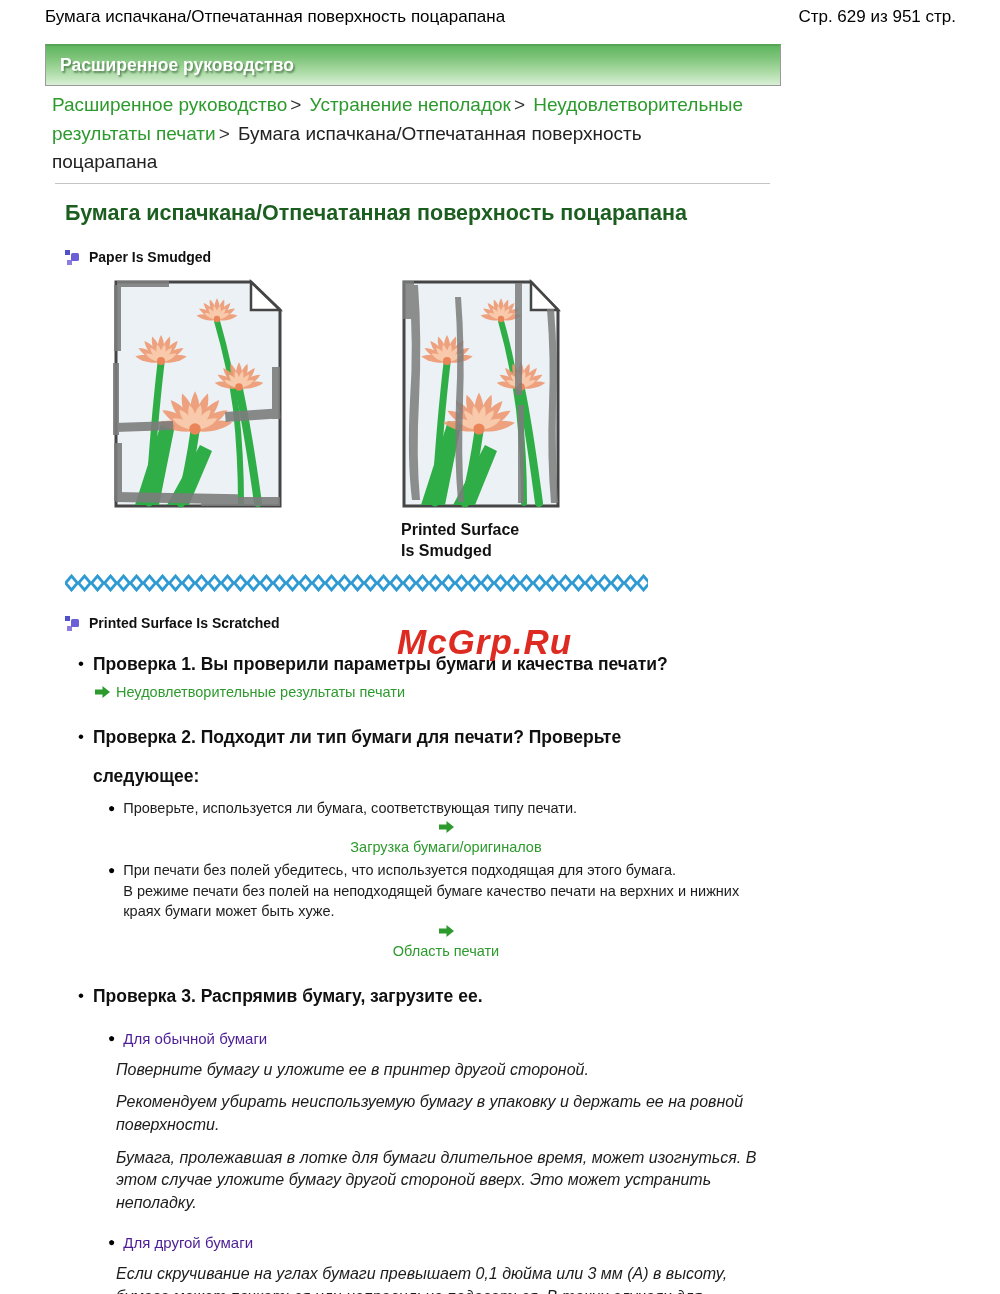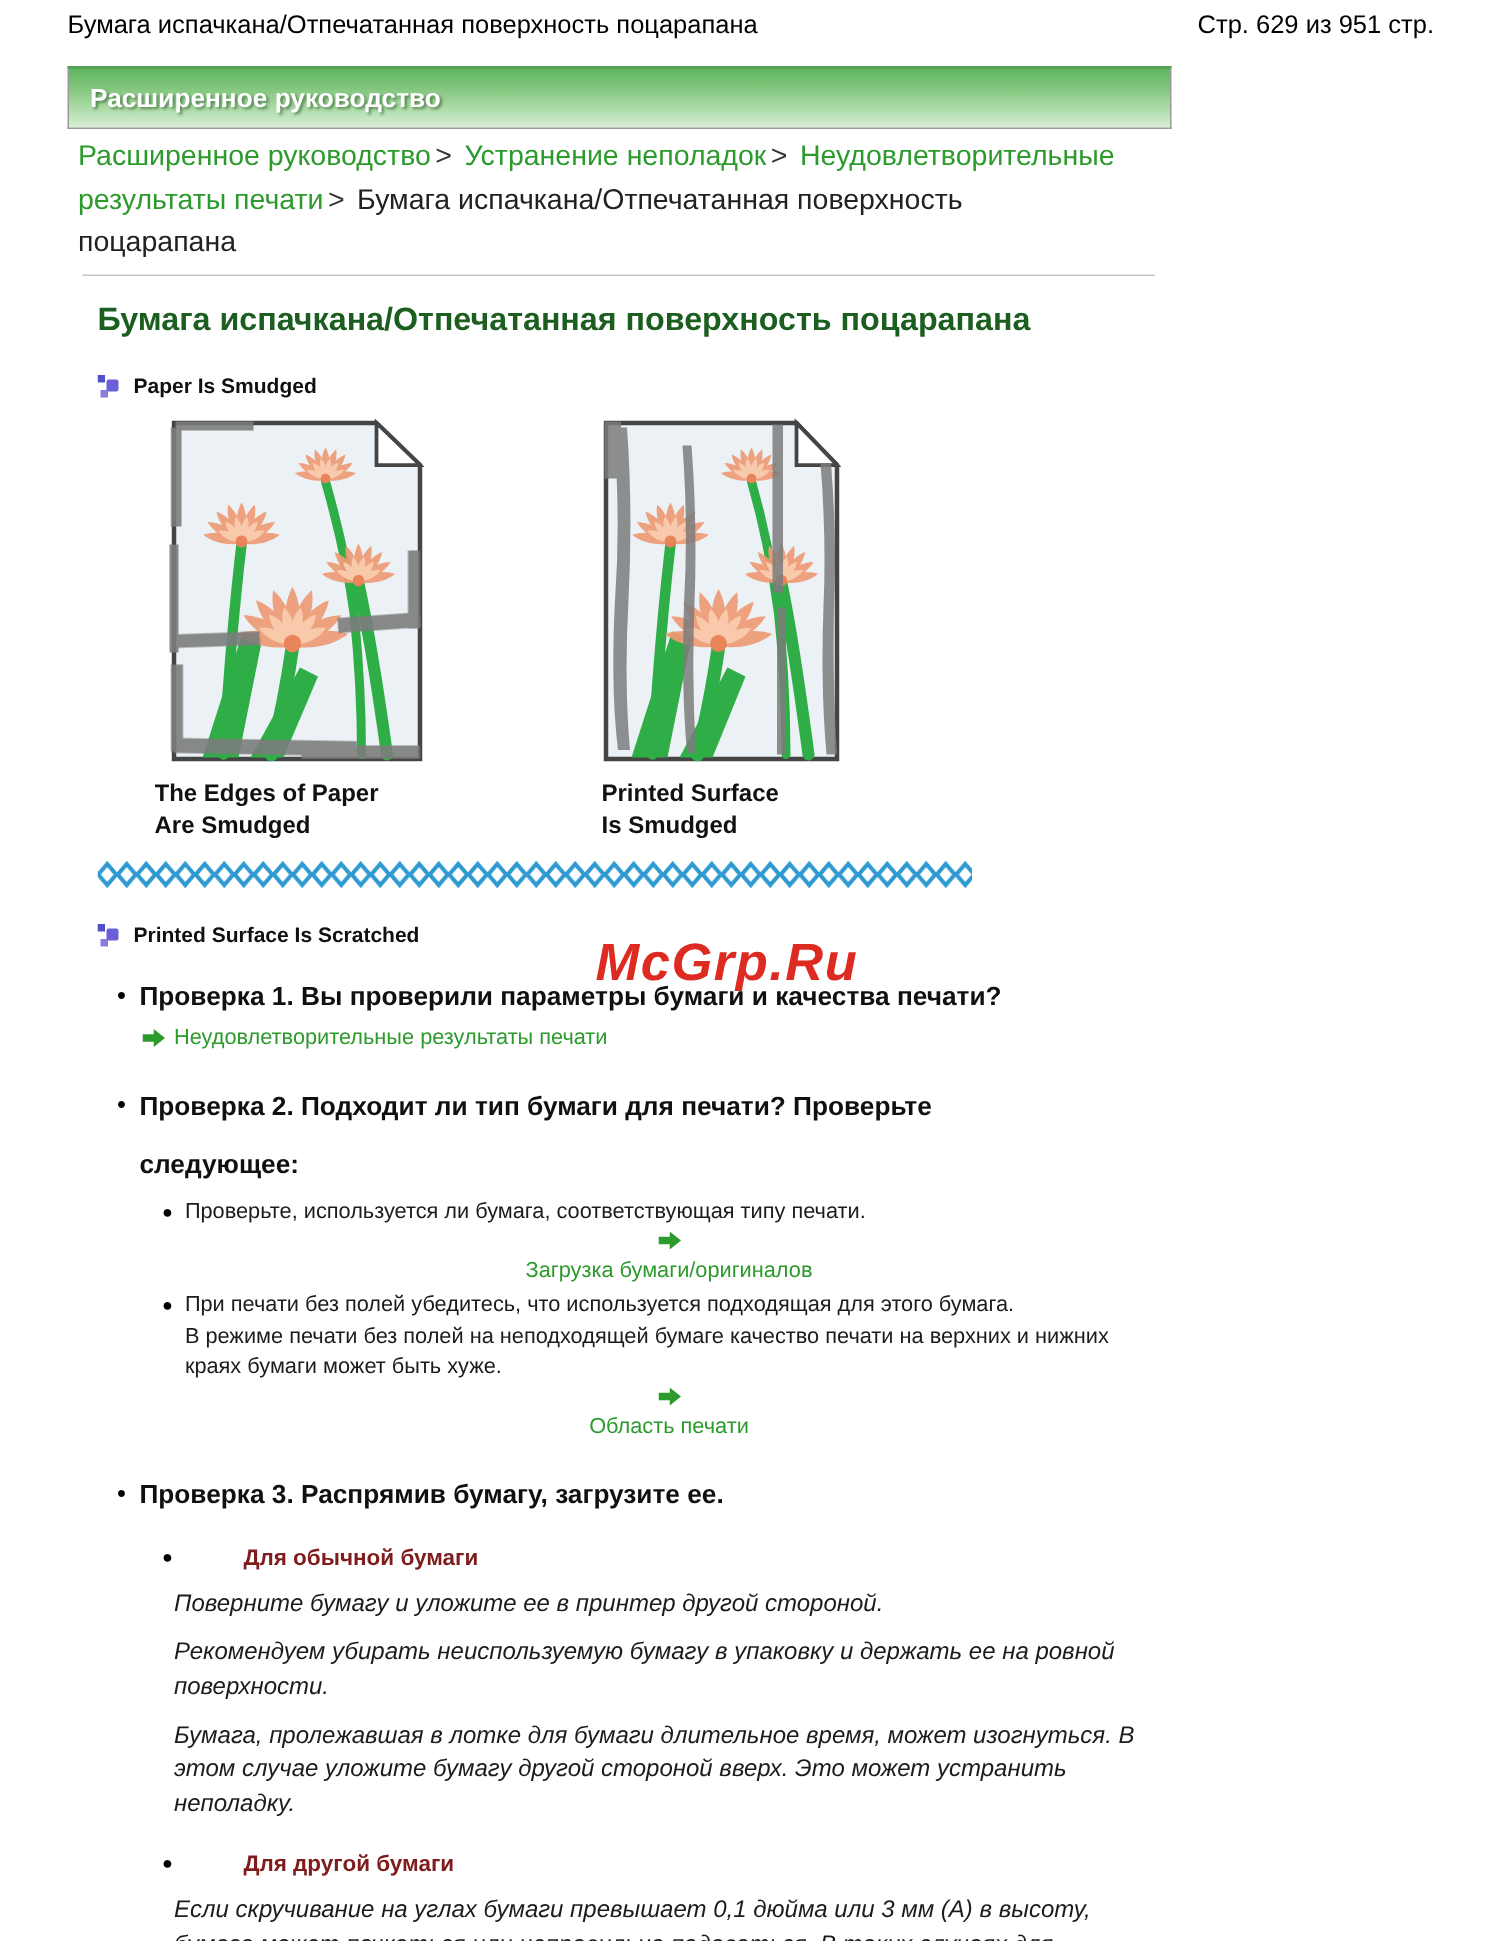--- a/index.html
+++ b/index.html
@@ -69,21 +69,21 @@
   .sub-bullet{font-size:12px;line-height:1.7;color:#000;}
   .sub-text{font-size:14.5px;line-height:1.42;max-width:640px;}
   .sub-text2{display:block;}
   .sub-text2:empty{display:none;}
   .sub-list .link-line{margin:3px 0 0 16px;flex-direction:column;}
   
   .subsections{margin:19px 0 0 30px;width:680px;}
   .subsection{margin-top:0;}
   .subsection + .subsection{margin-top:17px;}
   .subsection-heading-row{display:flex;gap:8px;align-items:flex-start;}
-  .subsection-heading{font-size:15px;font-weight:bold;line-height:1.4;color:#7f1d1d;margin-left:39px;}
+  .subsection-heading{font-size:15px;font-weight:normal;line-height:1.4;color:#4c1d95;}
   .subsection p{margin:10px 0 0 8px;font-size:16px;line-height:1.42;max-width:645px;font-style:italic;}
   
   .curl-figure{position:relative;margin:18px 0 0 125px;width:300px;height:118px;}
   
   .watermark{position:absolute;left:397px;top:622px;font-size:35px;font-weight:bold;font-style:italic;
     color:var(--watermark-red);letter-spacing:1px;z-index:5;}
   svg{display:block;}
 </style>
 </head>
 <body>
@@ -173,24 +173,20 @@
           <rect x="0" y="84" width="6" height="72"></rect>
         <rect x="1" y="164" width="8" height="58"></rect>
           <rect x="4" y="2" width="52" height="6"></rect>
         <rect x="2" y="144" width="58" height="9" transform="rotate(-2 2 144)"></rect>
         <rect x="112" y="133" width="55" height="10" transform="rotate(-4 112 133)"></rect>
         <rect x="159" y="88" width="8" height="52"></rect>
         <rect x="3" y="213" width="122" height="10" transform="rotate(1 3 213)"></rect>
         <rect x="88" y="218" width="79" height="9"></rect>
       </g>
     </svg>
-    <figcaption class="figure-caption">
-      <span>The Edges of Paper</span><br>
-      <span>Are Smudged</span>
-    </figcaption>
   </figure>
 
   <figure class="figure">
     <svg width="160" height="230" viewBox="0 0 160 230">
       <path d="M3 3 H130 L157 31 V227 H3 Z" fill="#ebf1f4" stroke="#454545" stroke-width="3"></path>
       <path d="M130 3 L130 31 H157 Z" fill="#ffffff" stroke="#454545" stroke-width="2.5"></path>
       <g stroke="#2fae47" fill="none" stroke-linecap="round">
         <path d="M100 42 C 108 70 114 100 118 130 C 122 168 123 205 123 224" stroke-width="6"></path>
         <path d="M46 84 C 42 118 38 160 34 224" stroke-width="7"></path>
         <path d="M120 110 C 128 148 134 195 138 224" stroke-width="8"></path>

